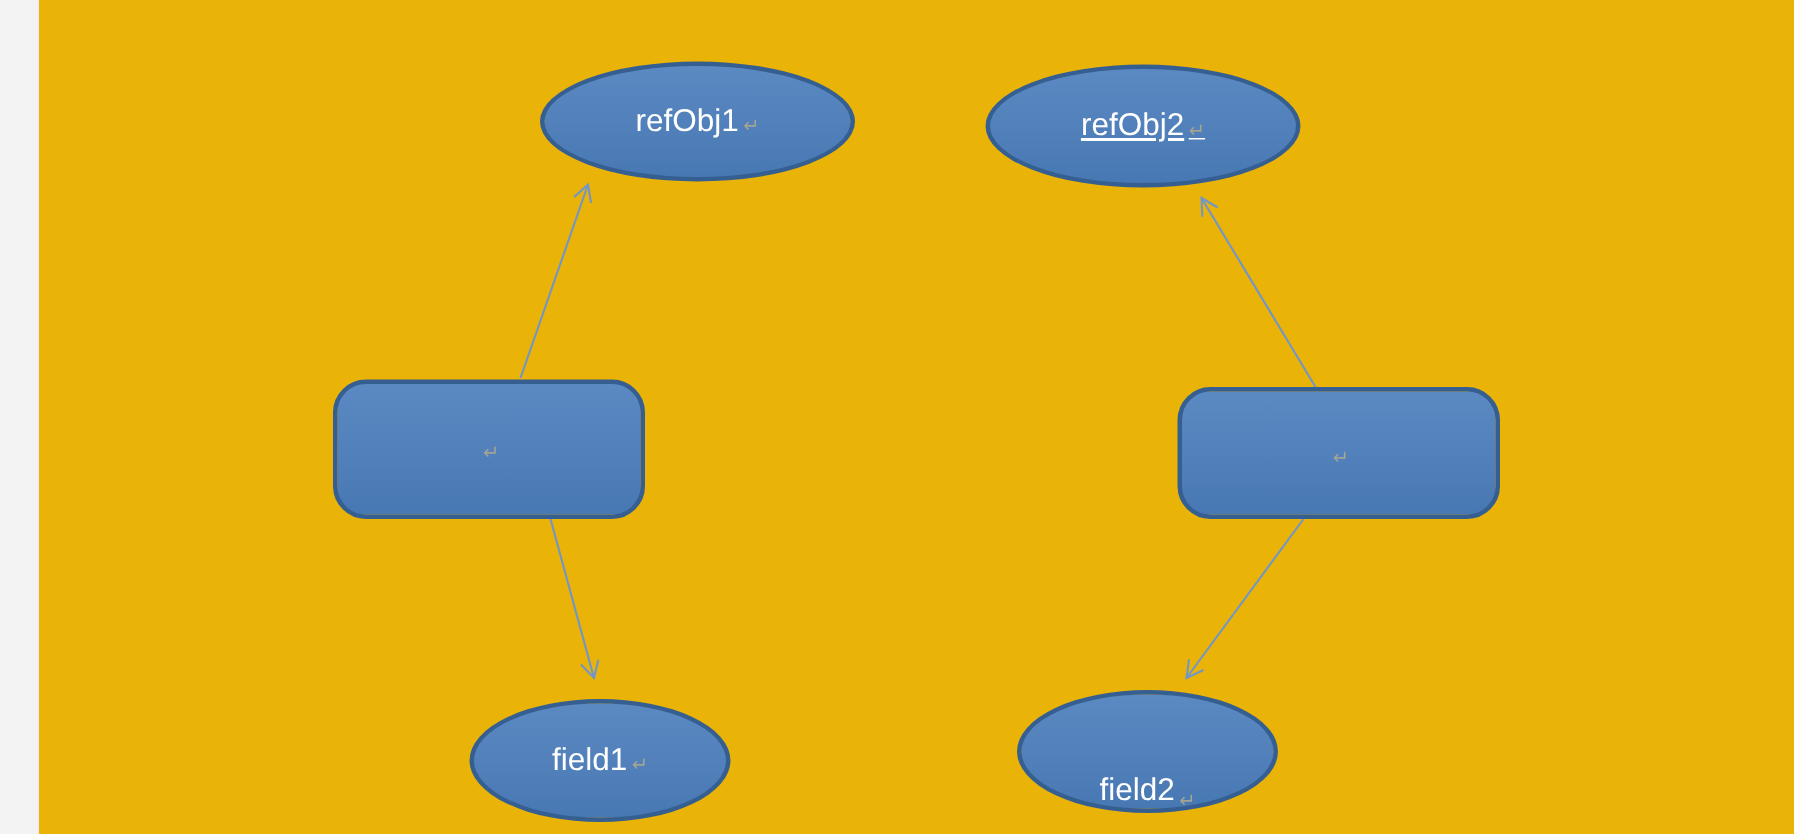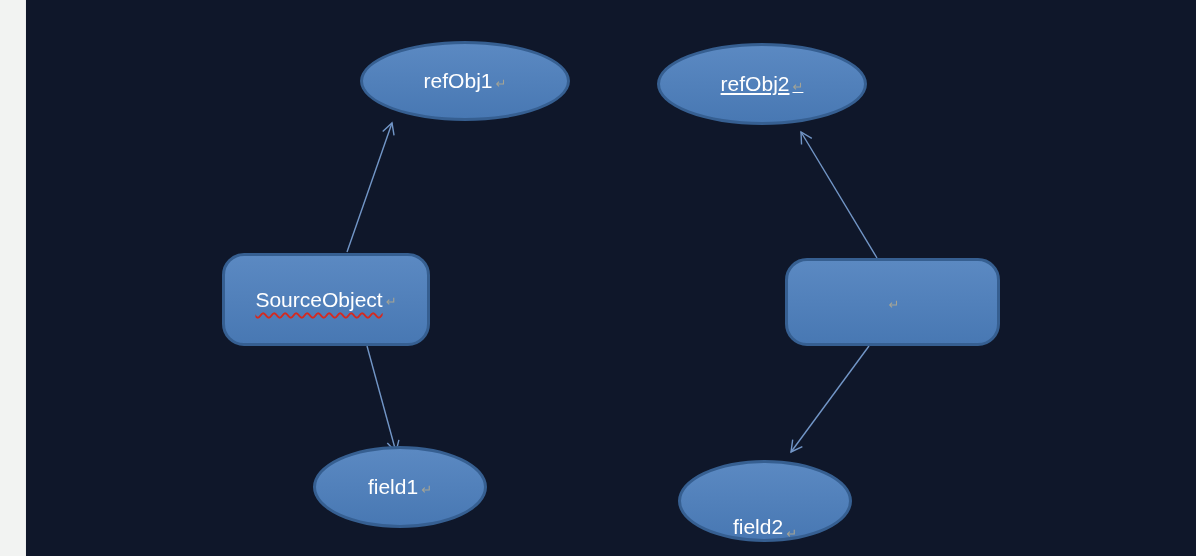--- a/index.html
+++ b/index.html
@@ -8,21 +8,21 @@
     --shape-border:#365f91;
     --connector:#7296c7;
     --label-text:#ffffff;
     --squiggle:#d42a20;
     --return-mark:#a3a396;
   }
   html,body{margin:0;padding:0;background:#ffffff;}
   .stage{
     position:relative;
     width:1196px;height:556px;
-    background:#0f172a;
+    background:#eab308;
     overflow:hidden;
     font-family:"Liberation Sans",sans-serif;
   }
   .page-margin{
     position:absolute;left:0;top:0;bottom:0;
     border-right:1px solid #ececec;
   }
   #connectors{
     position:absolute;left:0;top:0;width:100%;height:100%;
   }
@@ -88,29 +88,28 @@
     <span class="node-label">refObj1</span>
     <span class="return-mark">↵</span>
   </div>
 
   <div class="node ellipse" style="left: 657px; top: 43px; width: 210px; height: 82px; text-decoration: underline;">
     <span class="node-label">refObj2</span>
     <span class="return-mark">↵</span>
   </div>
 
   <div class="node rounded-rectangle" style="left: 222px; top: 253px; width: 208px; height: 93px;">
-    <span class="node-label misspelled">SourceObject</span>
     <span class="return-mark">↵</span>
   </div>
 
   <div class="node rounded-rectangle" style="left: 785px; top: 258px; width: 215px; height: 88px;">
     <span class="return-mark">↵</span>
   </div>
 
-  <div class="node ellipse" style="left: 313px; top: 446px; width: 174px; height: 82px;">
+  <div class="node ellipse" style="left: 313px; top: 466px; width: 174px; height: 82px;">
     <span class="node-label">field1</span>
     <span class="return-mark">↵</span>
   </div>
 
   <div class="node ellipse" style="left: 678px; top: 460px; width: 174px; height: 82px; align-items: flex-end;">
     <span class="node-label">field2</span>
     <span class="return-mark">↵</span>
   </div>
 
 </div>

